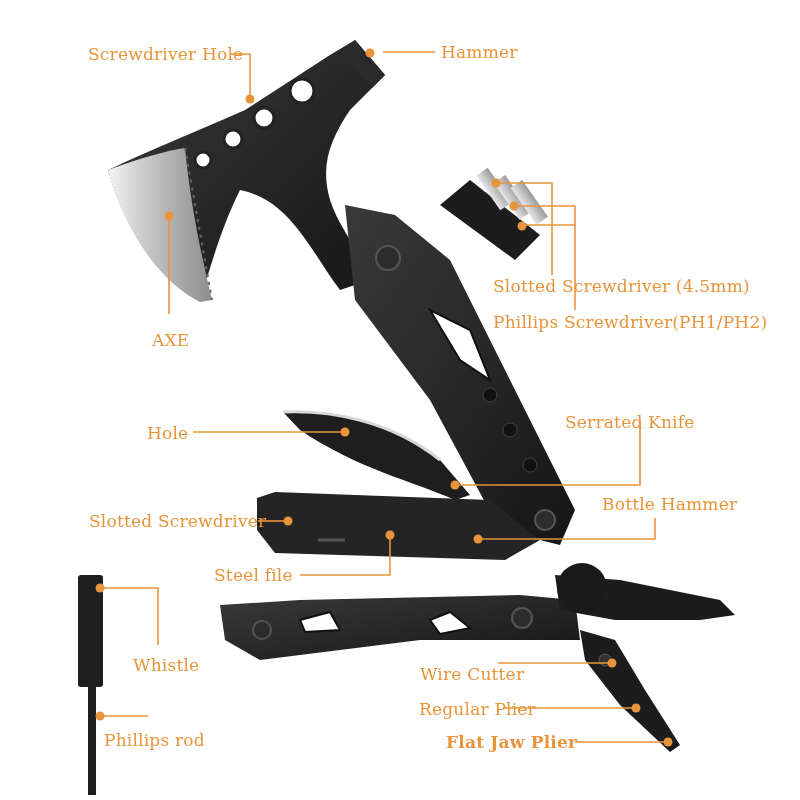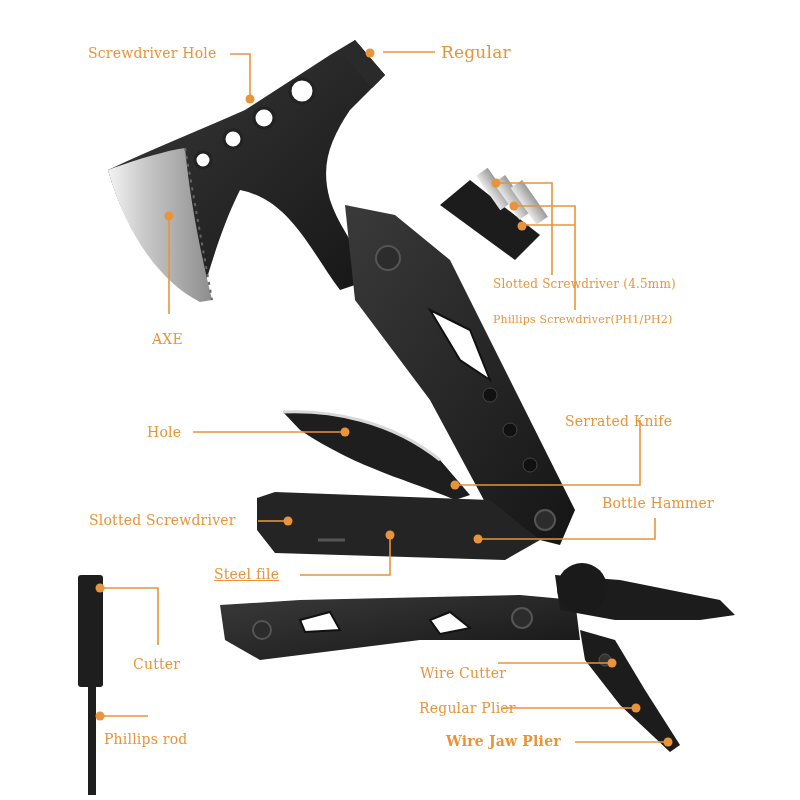--- a/index.html
+++ b/index.html
@@ -1,18 +1,18 @@
 <!DOCTYPE html>
 <html><head>
 <meta charset="utf-8">
 <style>
   html,body{margin:0;padding:0;background:#ffffff;}
   #stage{position:relative;width:800px;height:800px;overflow:hidden;background:#ffffff;font-family:"DejaVu Serif","Liberation Serif",serif;}
   svg.art{position:absolute;left:0;top:0;}
-  .lbl{position:absolute;color:#e8943a;font-size:14px;white-space:nowrap;line-height:1;letter-spacing:0.2px;}
+  .lbl{position:absolute;color:#e8943a;font-size:17px;white-space:nowrap;line-height:1;letter-spacing:0.2px;}
   .lbl.bold{font-weight:bold;}
 </style>
 </head>
 <body>
 
 <div id="stage">
 
 <svg class="art" width="800" height="800" viewBox="0 0 800 800">
   <defs>
     <linearGradient id="blade" x1="0" y1="0" x2="1" y2="0">
@@ -118,28 +118,28 @@
     <circle cx="390" cy="535" r="4.5"></circle>
     <circle cx="100" cy="588" r="4.5"></circle>
     <circle cx="100" cy="716" r="4.5"></circle>
     <circle cx="612" cy="663" r="4.5"></circle>
     <circle cx="636" cy="708" r="4.5"></circle>
     <circle cx="668" cy="742" r="4.5"></circle>
   </g>
 </svg>
 
 <div class="lbl" style="left:88px;top:46px;">Screwdriver Hole</div>
-<div class="lbl" style="left:441px;top:44px;font-size:17px;">Regular</div>
+<div class="lbl" style="left:441px;top:44px;font-size:17px;">Hammer</div>
 <div class="lbl" style="left:152px;top:332px;">AXE</div>
-<div class="lbl" style="left:493px;top:278px;font-size:12px;">Slotted Screwdriver (4.5mm)</div>
-<div class="lbl" style="left:493px;top:314px;font-size:11px;">Phillips Screwdriver(PH1/PH2)</div>
+<div class="lbl" style="left:493px;top:278px;font-size:17px;">Slotted Screwdriver (4.5mm)</div>
+<div class="lbl" style="left:493px;top:314px;font-size:17px;">Phillips Screwdriver(PH1/PH2)</div>
 <div class="lbl" style="left:147px;top:425px;">Hole</div>
 <div class="lbl" style="left:565px;top:402px;margin-top:12px;">Serrated Knife</div>
 <div class="lbl" style="left:89px;top:513px;">Slotted Screwdriver</div>
 <div class="lbl" style="left:602px;top:496px;">Bottle Hammer</div>
-<div class="lbl" style="left:214px;top:567px;text-decoration:underline;">Steel file</div>
-<div class="lbl" style="left:133px;top:657px;">Cutter</div>
+<div class="lbl" style="left:214px;top:567px;">Steel file</div>
+<div class="lbl" style="left:133px;top:657px;">Whistle</div>
 <div class="lbl" style="left:104px;top:732px;">Phillips rod</div>
 <div class="lbl" style="left:400px;top:666px;margin-left:20px;">Wire Cutter</div>
 <div class="lbl" style="left:419px;top:701px;">Regular Plier</div>
-<div class="lbl bold" style="left:446px;top:734px;">Wire Jaw Plier</div>
+<div class="lbl bold" style="left:446px;top:734px;">Flat Jaw Plier</div>
 
 </div>
 
 </body></html>

